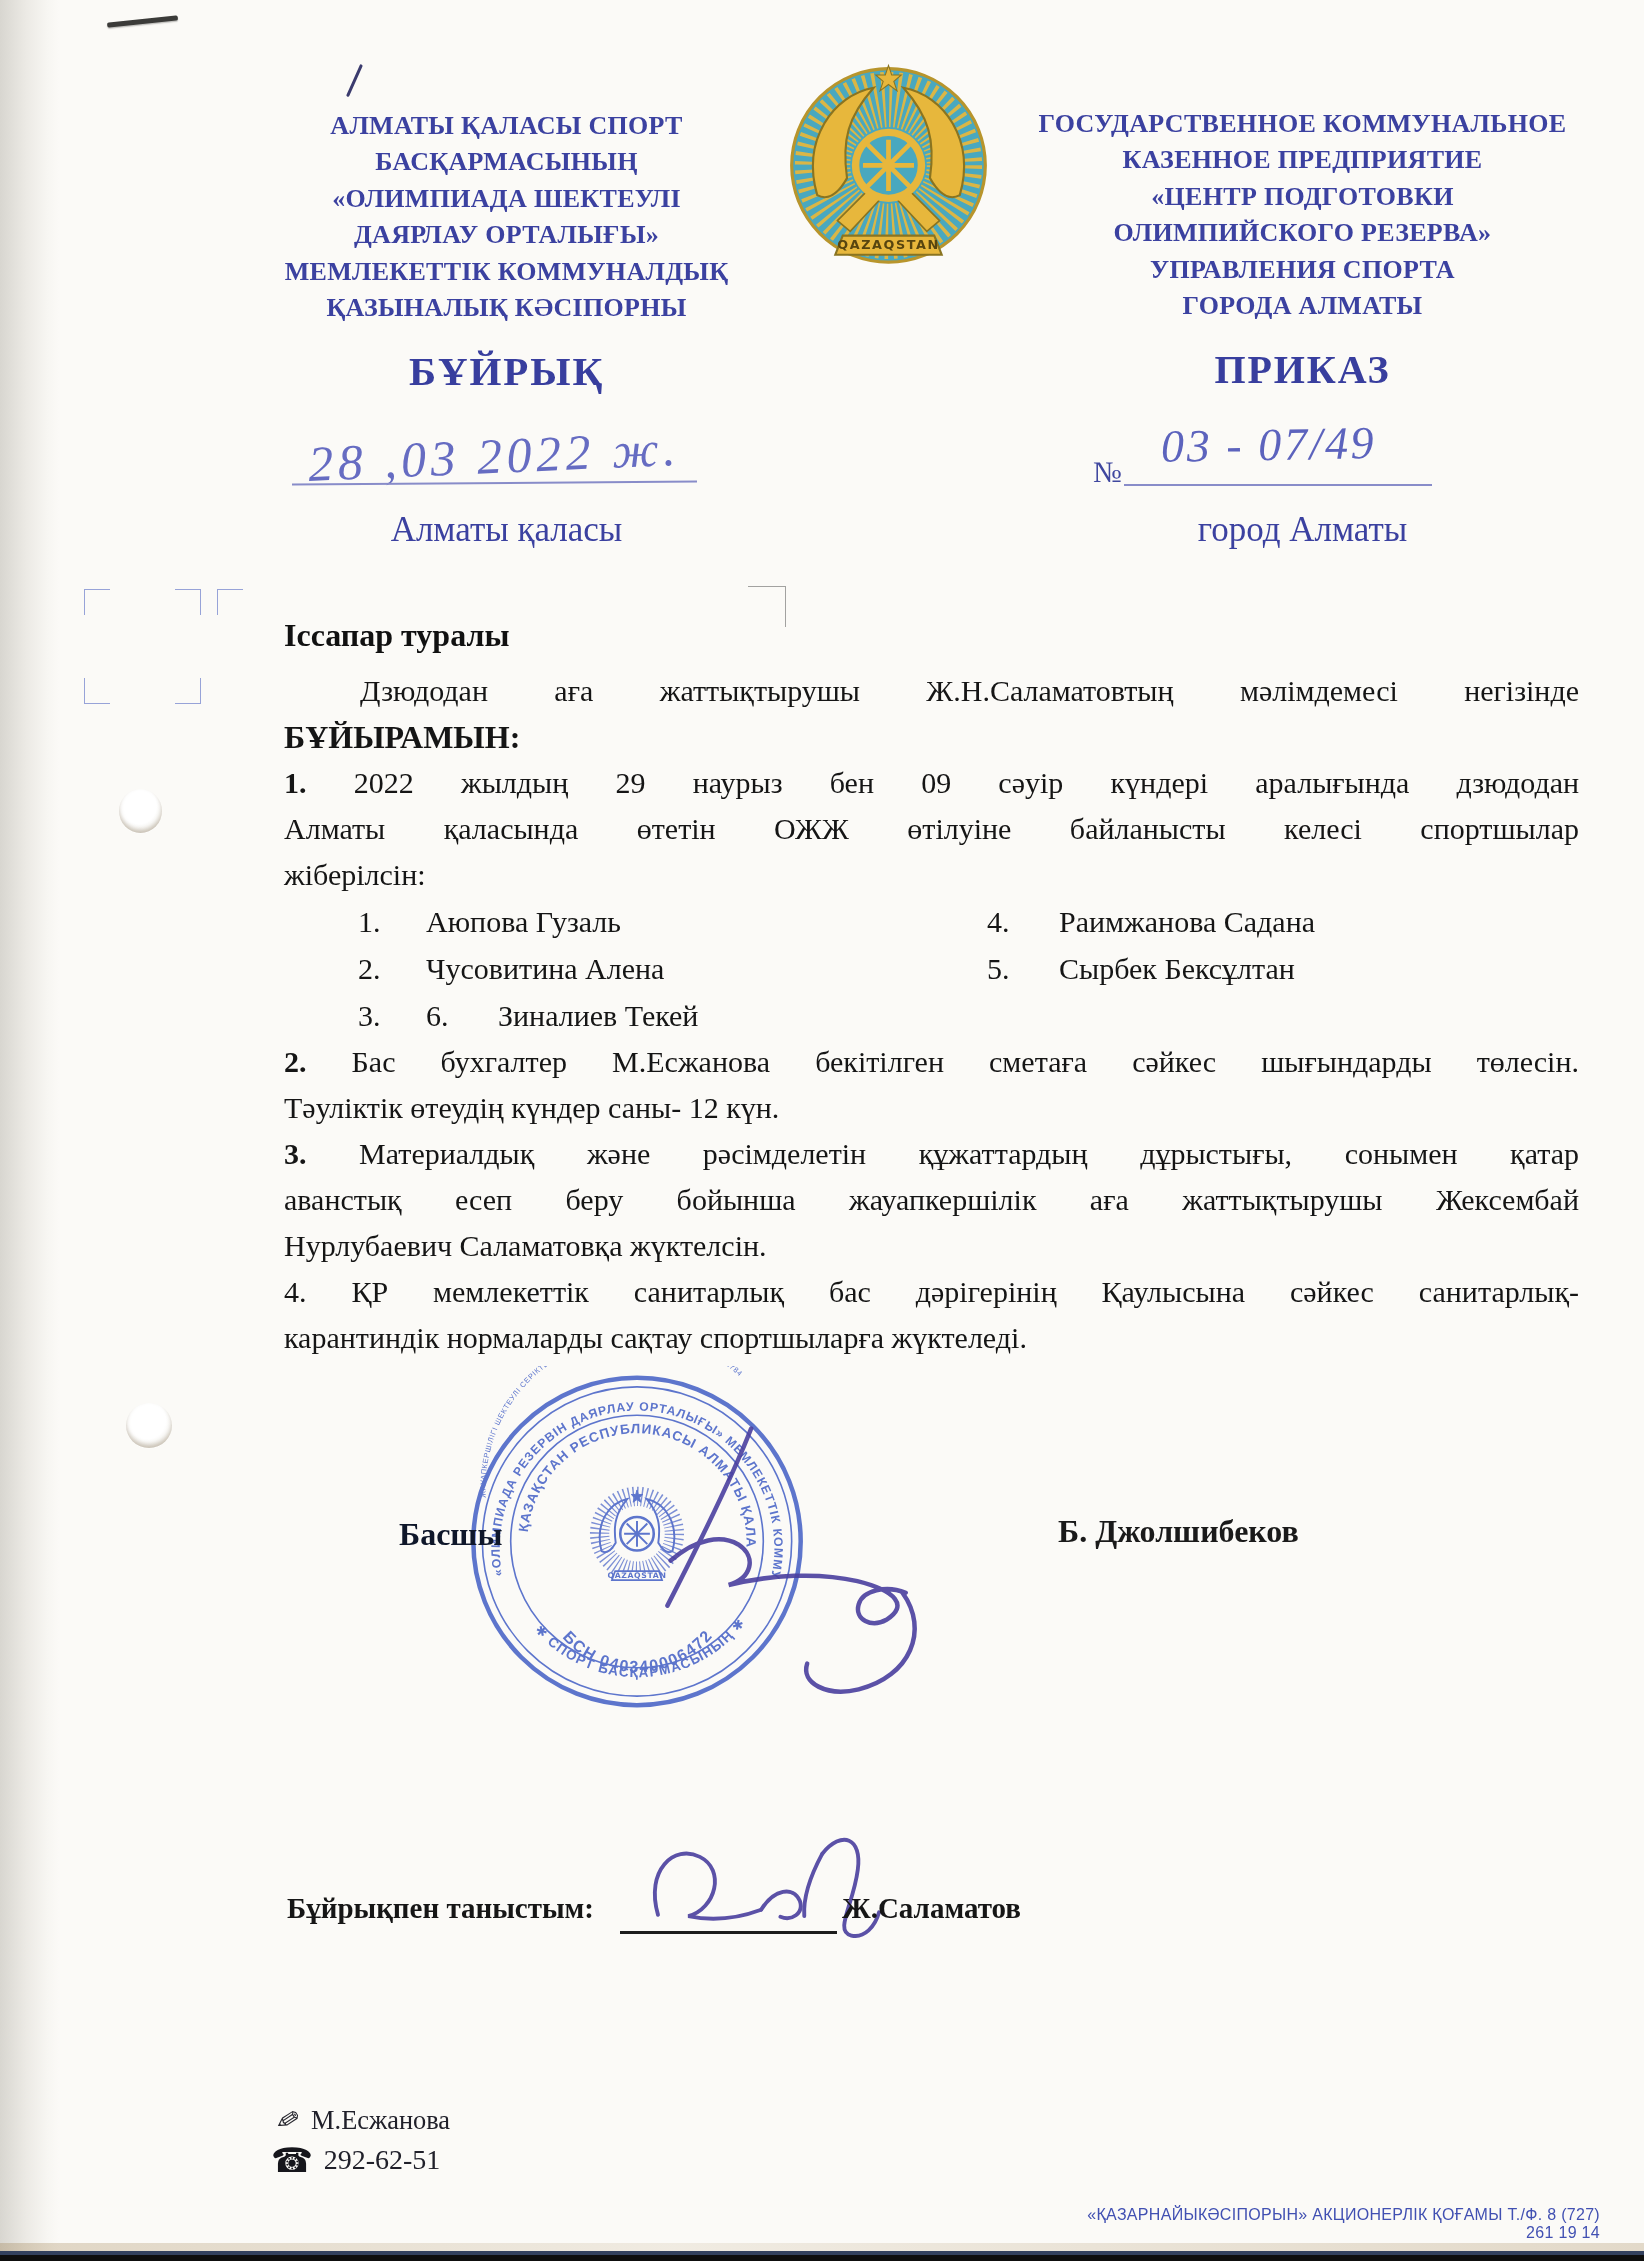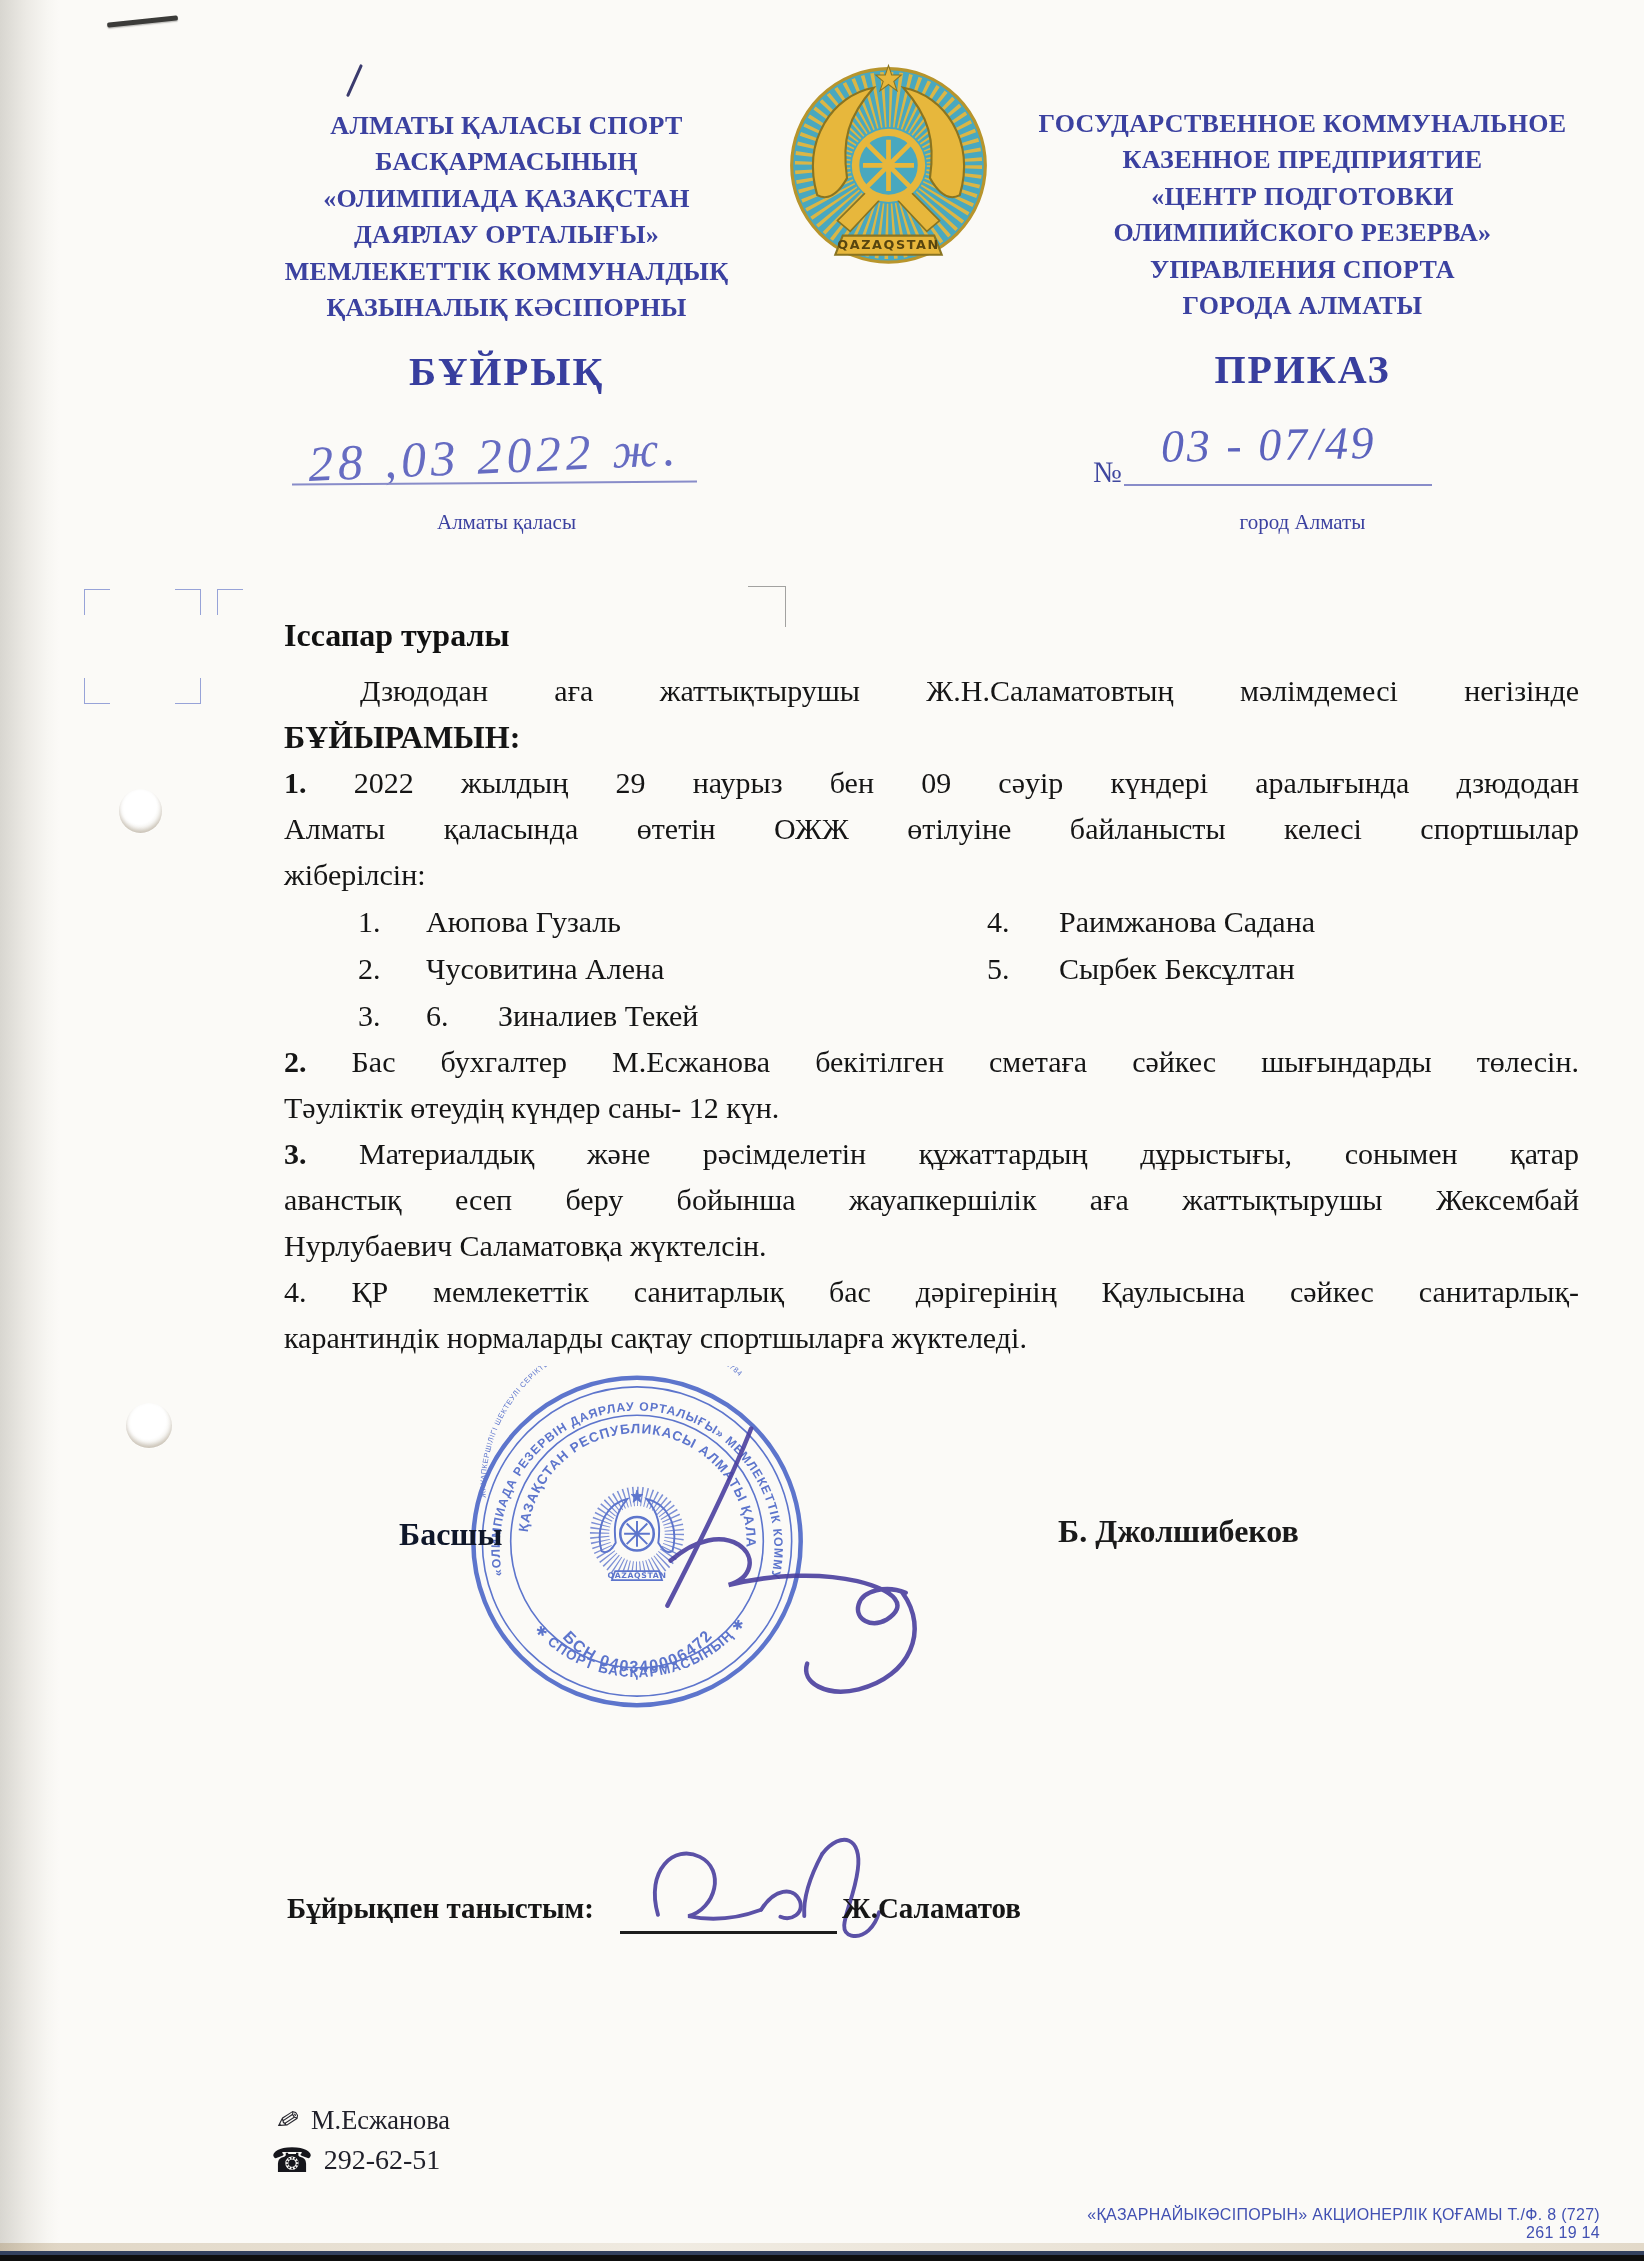--- a/index.html
+++ b/index.html
@@ -44,21 +44,21 @@
   .order-title{position:absolute;text-align:center;font-weight:bold;color:#383e9e;letter-spacing:1.9px;}
   .t-kk{left:271px;top:347px;width:471px;font-size:41px;}
   .t-ru{left:1024px;top:346px;width:557px;font-size:40px;}
   .hand{position:absolute;font-style:italic;color:#666cc2;white-space:nowrap;}
   .hand-date{left:308px;top:427px;font-size:50px;letter-spacing:4.5px;transform:rotate(-2.5deg);}
   .hand-num{left:1161px;top:418px;font-size:46px;letter-spacing:2.6px;color:#5c63bd;transform:rotate(-1deg);}
   .u-line{position:absolute;height:1.9px;background:#888cc9;}
   .u-date{left:292px;top:482px;width:405px;transform:rotate(-.4deg);}
   .u-num{left:1124px;top:484px;width:308px;}
   .num-sign{position:absolute;left:1093px;top:455px;font-size:30px;color:#3f479f;}
-  .place{position:absolute;text-align:center;font-size:21px;color:#3b41a0;}
+  .place{position:absolute;text-align:center;font-size:35px;color:#3b41a0;}
   .place-kk{left:271px;top:510px;width:471px;}
   .place-ru{left:1024px;top:510px;width:557px;}
   
   .subject{position:absolute;left:284px;top:617px;font-size:32px;font-weight:bold;color:#111;}
   .doc-body{position:absolute;left:284px;top:668px;width:1295px;font-size:30px;line-height:46px;color:#151515;}
   .jline{text-align:justify;text-align-last:justify;}
   .lline{text-align:left;}
   .indent{text-indent:76px;}
   .bold{font-weight:bold;}
   .resolve{font-weight:bold;font-size:32px;}
@@ -98,21 +98,21 @@
   <div class="cmark cm-tl" style="left:84px;top:589px;"></div>
   <div class="cmark cm-tr" style="left:175px;top:589px;"></div>
   <div class="cmark cm-tl" style="left:217px;top:589px;"></div>
   <div class="cmark cm-bl" style="left:84px;top:678px;"></div>
   <div class="cmark cm-br" style="left:175px;top:678px;"></div>
   <div class="gmark"></div>
 
   <div class="org org-left">
     <div>АЛМАТЫ ҚАЛАСЫ СПОРТ</div>
     <div>БАСҚАРМАСЫНЫҢ</div>
-    <div>«ОЛИМПИАДА ҚАЗАҚСТАН</div>
+    <div>«ОЛИМПИАДА ШЕКТЕУЛІ</div>
     <div>ДАЯРЛАУ ОРТАЛЫҒЫ»</div>
     <div>МЕМЛЕКЕТТІК КОММУНАЛДЫҚ</div>
     <div>ҚАЗЫНАЛЫҚ КӘСІПОРНЫ</div>
   </div>
 
   <div class="org org-right">
     <div>ГОСУДАРСТВЕННОЕ КОММУНАЛЬНОЕ</div>
     <div>КАЗЕННОЕ ПРЕДПРИЯТИЕ</div>
     <div>«ЦЕНТР ПОДГОТОВКИ</div>
     <div>ОЛИМПИЙСКОГО РЕЗЕРВА»</div>

